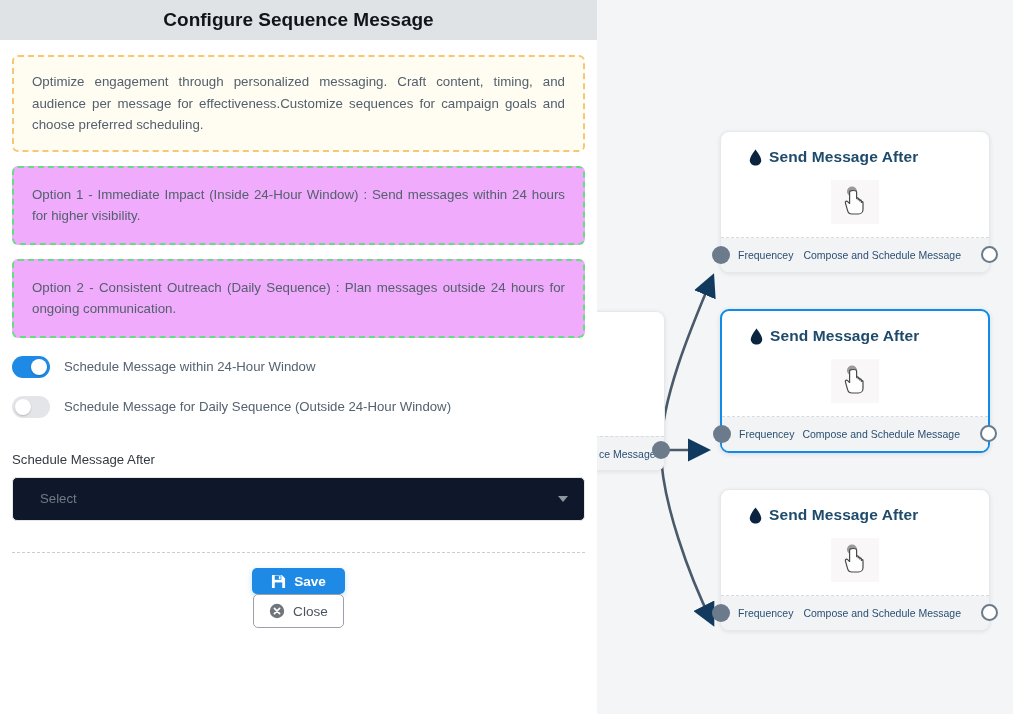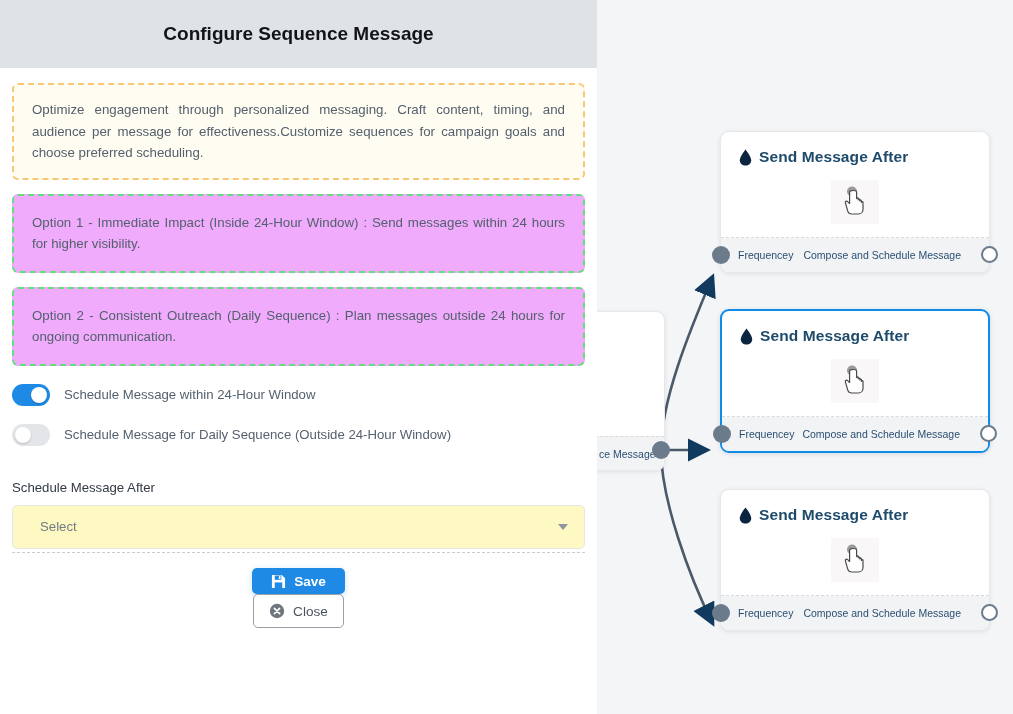--- a/index.html
+++ b/index.html
@@ -30,21 +30,21 @@
     border-radius: 9px;
     border: 1px solid #e6e8ea;
     box-shadow: 0 1px 4px rgba(25,40,70,0.10);
   }
   .node.selected {
     border: 2px solid #0f8ce8;
     box-shadow: 0 1px 5px rgba(25,40,70,0.13);
   }
   .node-head {
     display: flex; align-items: center; gap: 7px;
-    padding: 16px 0 0 18px;
+    padding: 16px 0 0 28px;
   }
   .drop-icon { width: 13px; height: 17px; display: block; }
   .node-title {
     font-size: 15.5px;
     font-weight: bold;
     color: #1e4a6b;
     letter-spacing: .1px;
   }
   .node-body {
     height: 72px;
@@ -119,21 +119,21 @@
 
   
   .panel {
     position: absolute;
     left: 0; top: 0;
     width: 597px; height: 714px;
     background: #ffffff;
     overflow: hidden;
   }
   .panel-header {
-    height: 68px;
+    height: 40px;
     background: #e0e3e6;
     display: flex; align-items: center; justify-content: center;
   }
   .panel-title {
     font-size: 19px; font-weight: bold; color: #111418;
   }
   .panel-body { padding: 0 12px; }
 
   .note {
     border: 2px dashed #f7c774;
@@ -180,21 +180,21 @@
   .field-label {
     margin-top: 34px;
     font-size: 13.2px;
     color: #333a42;
   }
   .select-box {
     margin-top: 10px;
     height: 44px;
     border: 1px solid #e4e6ea;
     border-radius: 5px;
-    background: #fef9c3;
+    background: #0f172a;
     display: flex; align-items: center;
     padding: 0 14px;
     position: relative;
   }
   .select-value { font-size: 13.2px; color: #727a84; padding-left: 13px; }
   .caret {
     position: absolute; right: 16px;
     width: 0; height: 0;
     border-left: 5px solid transparent;
     border-right: 5px solid transparent;

